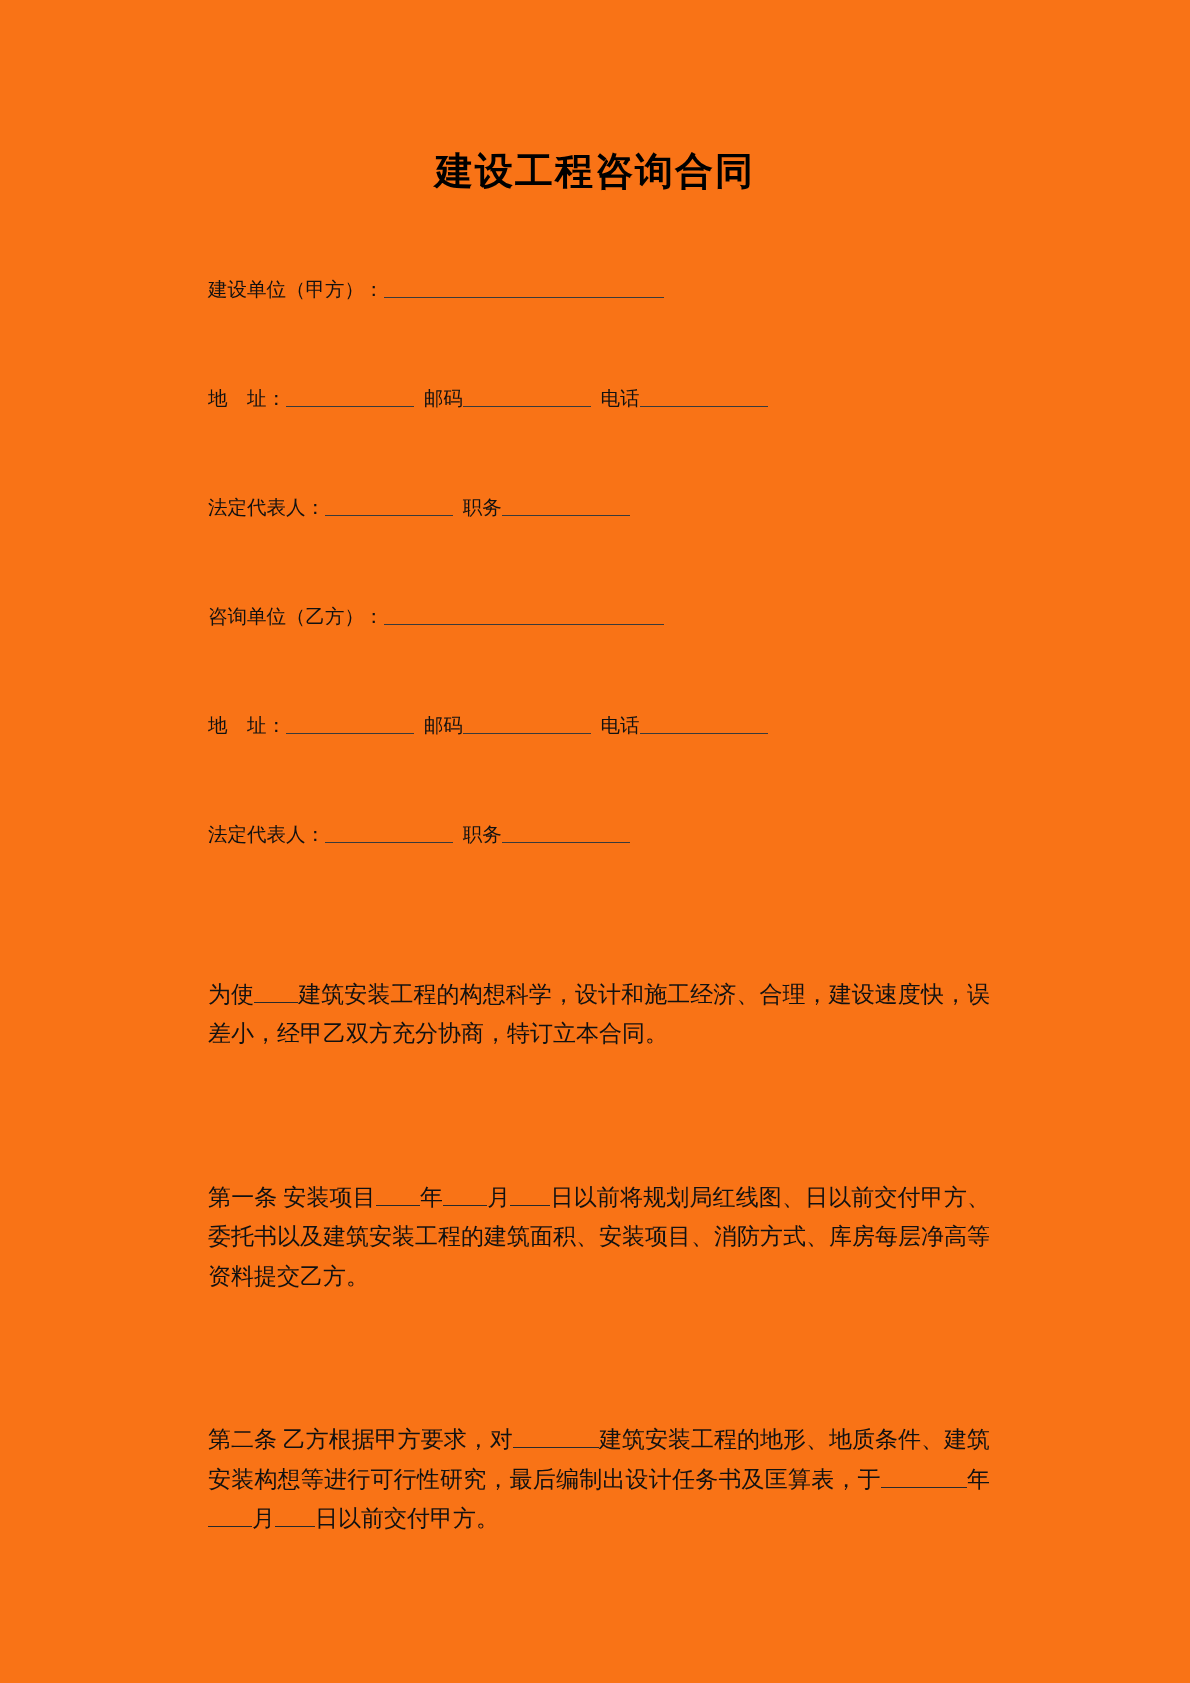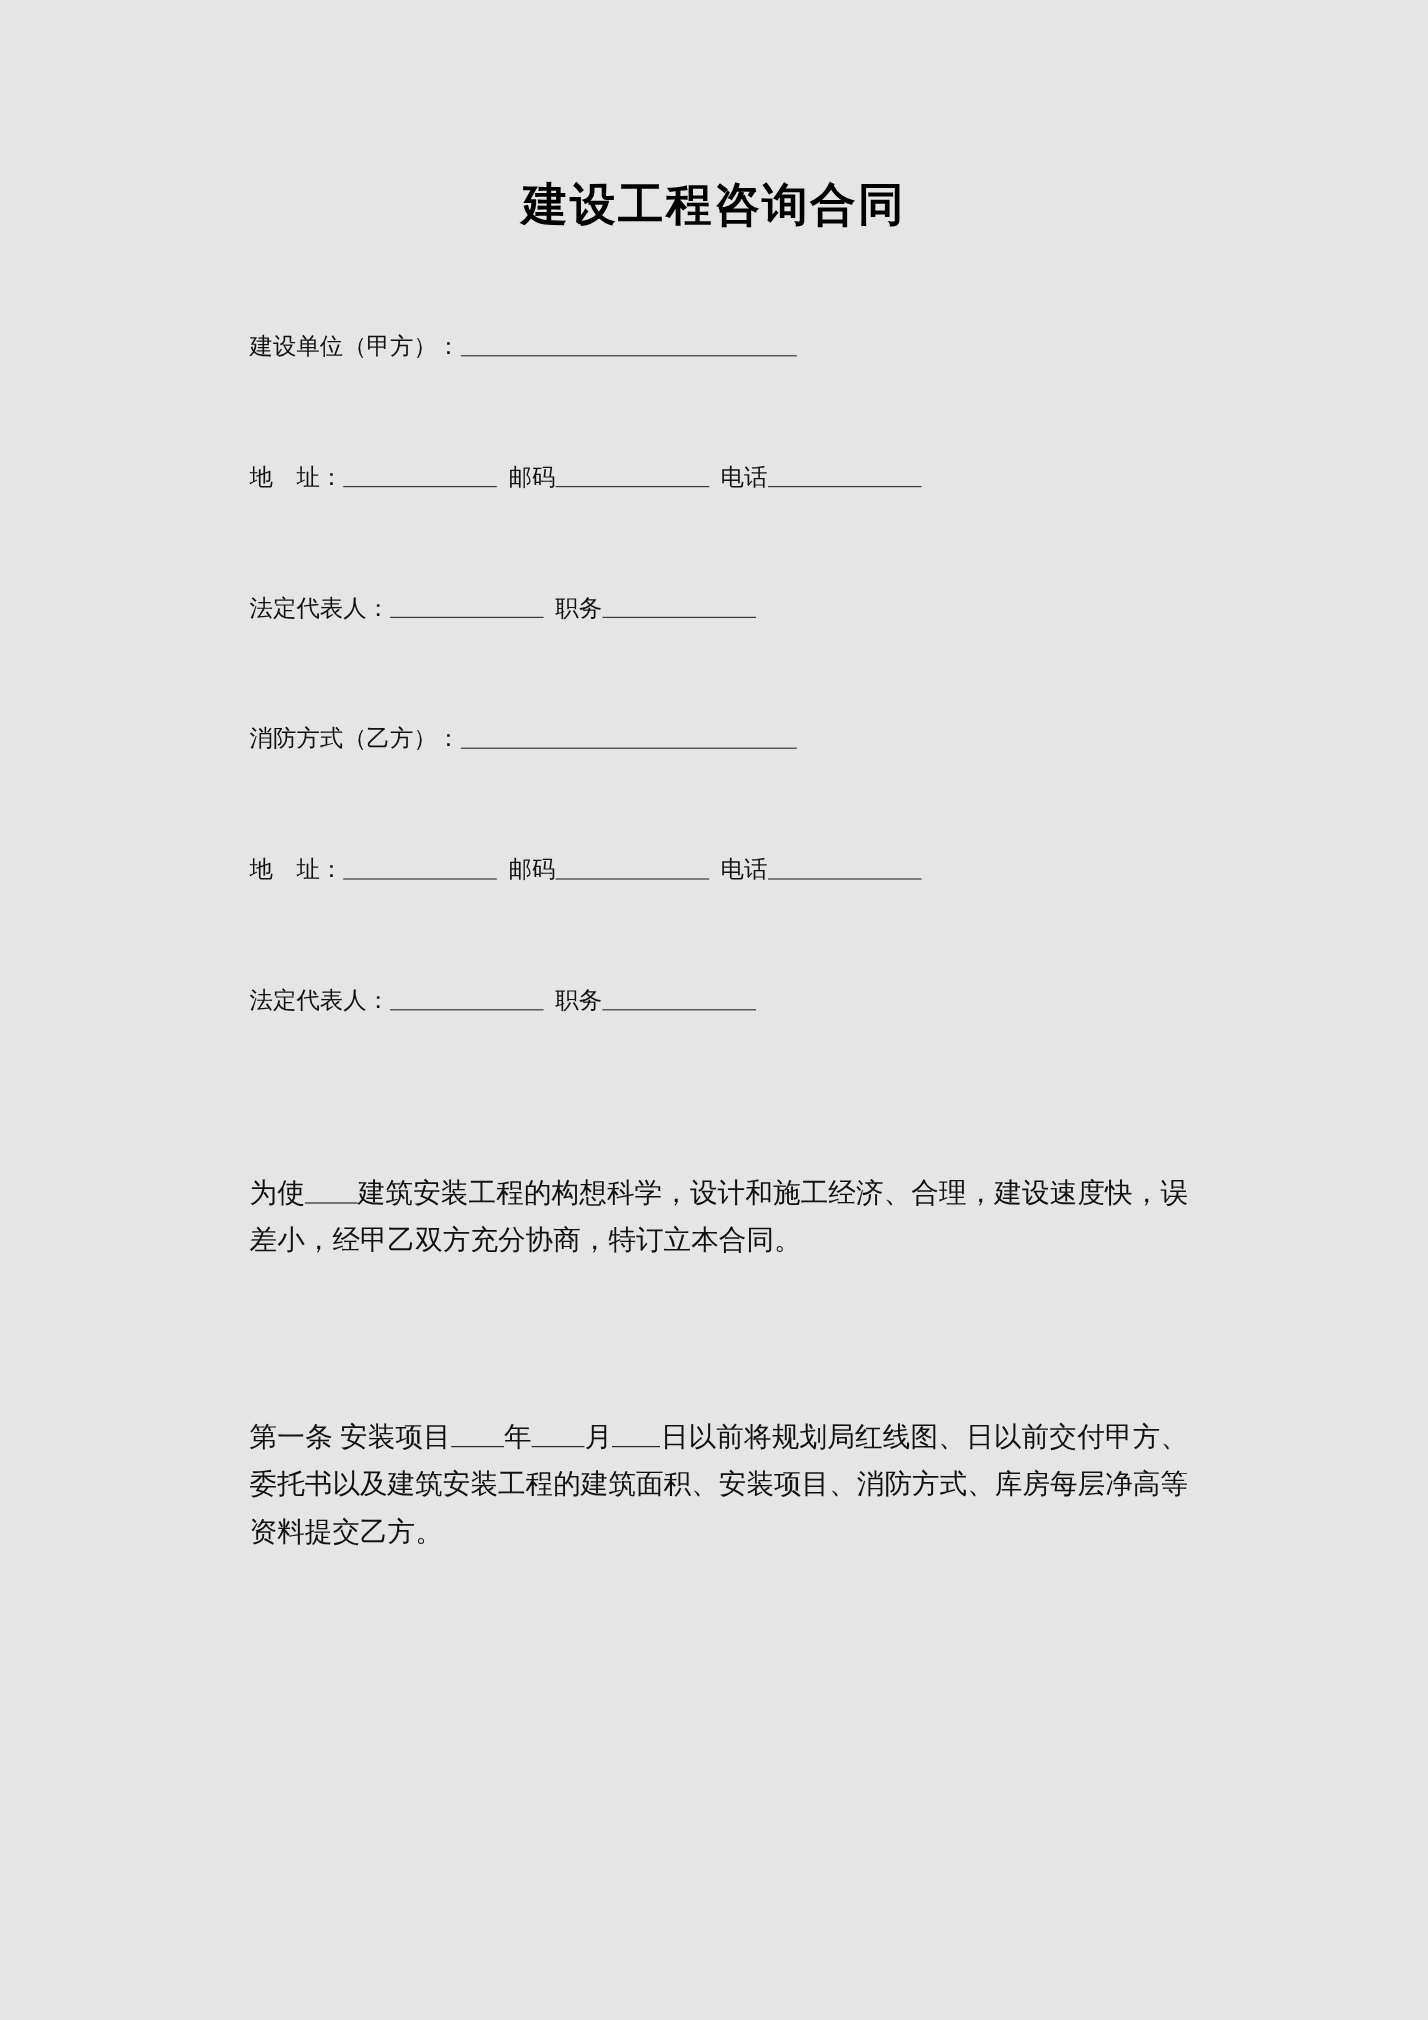--- a/index.html
+++ b/index.html
@@ -12,21 +12,21 @@
     height: 1683px;
     font-family: "Liberation Serif", "DejaVu Serif", serif;
     color: #000000;
     position: relative;
     overflow: hidden;
   }
 
   .page {
     width: 1190px;
     height: 1683px;
-    background: #e5e5e5;
+    background: #f97316;
     box-sizing: border-box;
     padding: 0;
     position: relative;
   }
 
   
   .doc-title {
     text-align: center;
     font-size: 38px;
     font-weight: bold;
@@ -111,21 +111,21 @@
 
     <div class="spacer-xl"></div>
 
     <div class="form-row">
       <span class="label">法定代表人：</span><span class="fill fill-lg"></span>&nbsp;&nbsp;<span class="label">职务</span><span class="fill fill-lg"></span>
     </div>
 
     <div class="spacer-xl"></div>
 
     <div class="form-row">
-      <span class="label">消防方式（乙方）：</span><span class="fill fill-xl"></span>
+      <span class="label">咨询单位（乙方）：</span><span class="fill fill-xl"></span>
     </div>
 
     <div class="spacer-xl"></div>
 
     <div class="form-row">
       <span class="label">地　址：</span><span class="fill fill-lg"></span>&nbsp;&nbsp;<span class="label">邮码</span><span class="fill fill-lg"></span>&nbsp;&nbsp;<span class="label">电话</span><span class="fill fill-lg"></span>
     </div>
 
     <div class="spacer-xl"></div>
 
@@ -139,15 +139,16 @@
     <p class="para"><span>为使</span><span class="blank-u u-4"></span><span>建筑安装工程的构想科学，设计和施工经济、合理，建设速度快，误差小，经甲乙双方充分协商，特订立本合同。</span></p>
 
     <div class="spacer-xl"></div>
     <div class="spacer-md"></div>
 
     <p class="para"><span>第一条  安装项目</span><span class="blank-u u-4"></span><span>年</span><span class="blank-u u-4"></span><span>月</span><span class="blank-u u-3"></span><span>日以前将规划局红线图、日以前交付甲方、委托书以及建筑安装工程的建筑面积、安装项目、消防方式、库房每层净高等资料提交乙方。</span></p>
 
     <div class="spacer-xl"></div>
     <div class="spacer-md"></div>
 
+    <p class="para"><span>第二条  乙方根据甲方要求，对</span><span class="blank-u u-8"></span><span>建筑安装工程的地形、地质条件、建筑安装构想等进行可行性研究，最后编制出设计任务书及匡算表，于</span><span class="blank-u u-8"></span><span>年</span><span class="blank-u u-4"></span><span>月</span><span class="blank-u u-3"></span><span>日以前交付甲方。</span></p>
 
   </div>
 </div>
 
 </body></html>

